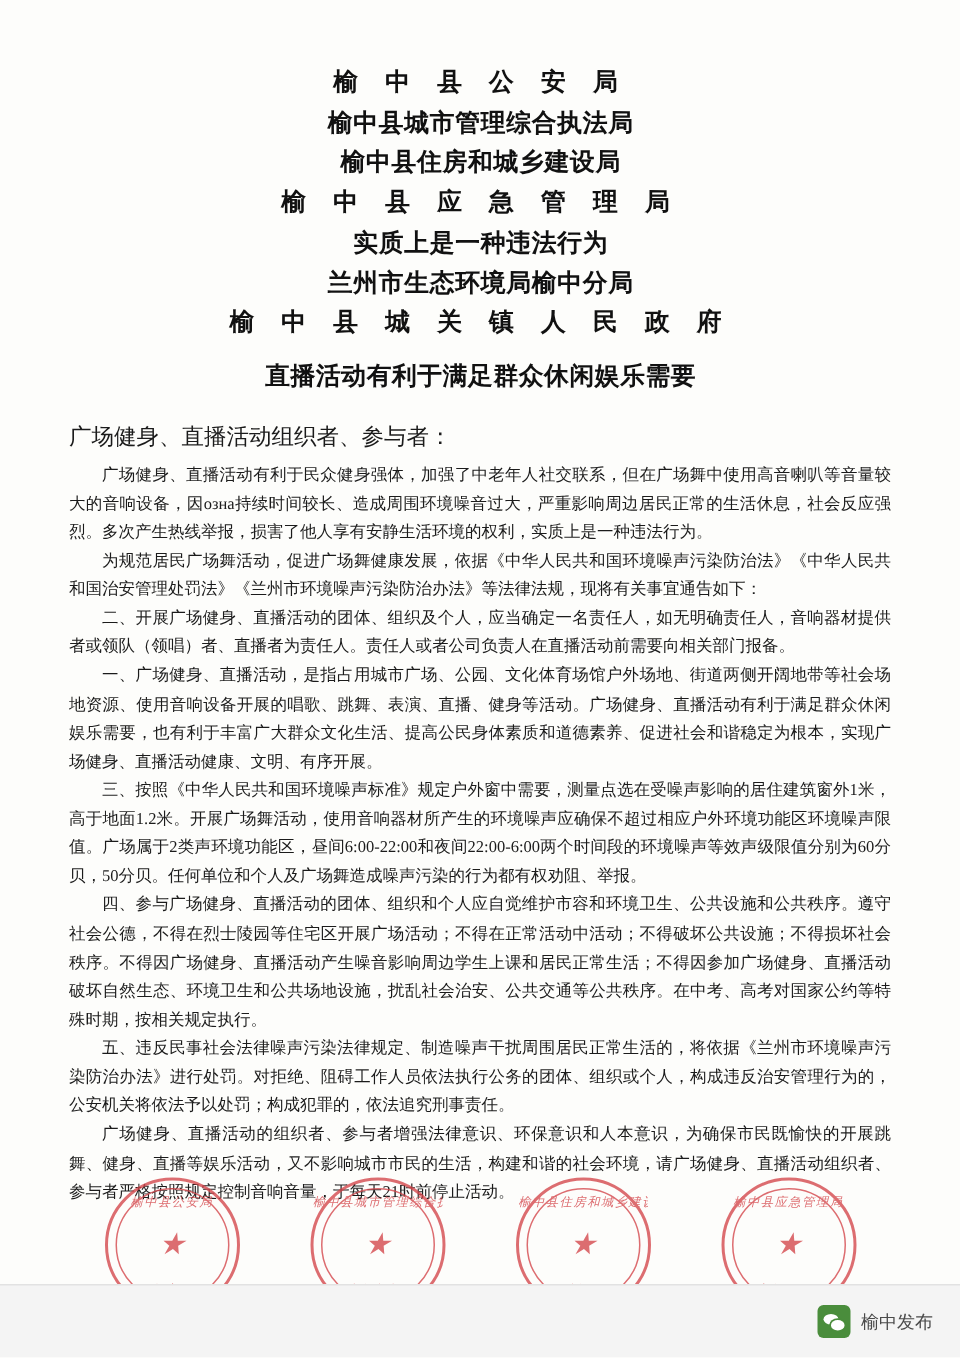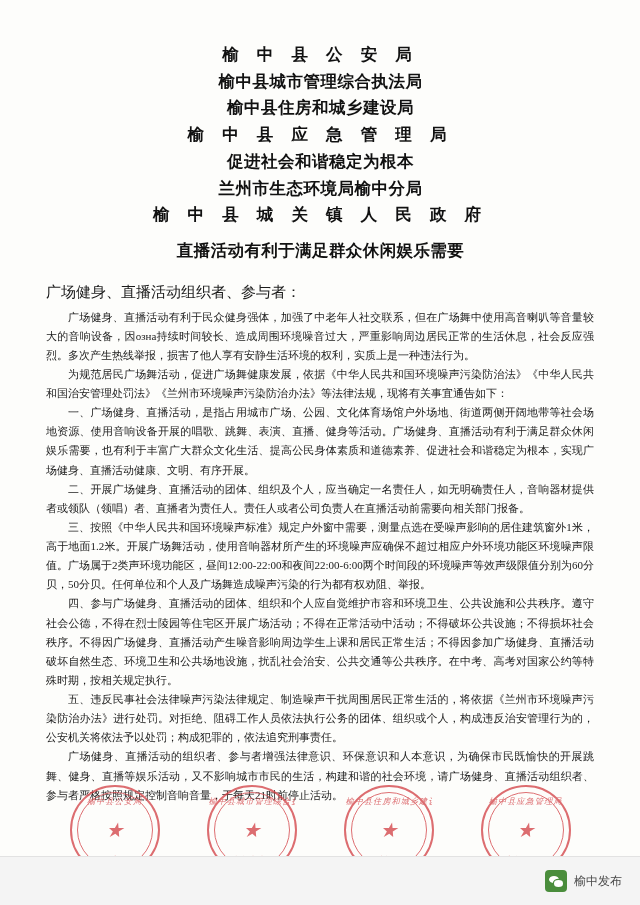--- a/index.html
+++ b/index.html
@@ -198,33 +198,33 @@
 </head>
 <body>
 
 <div class="page">
 
   <div class="header">
     <div class="agency spaced">榆 中 县 公 安 局</div>
     <div class="agency">榆中县城市管理综合执法局</div>
     <div class="agency">榆中县住房和城乡建设局</div>
     <div class="agency spaced">榆 中 县 应 急 管 理 局</div>
-    <div class="agency">促进社会和谐稳定为根本</div>
+    <div class="agency">实质上是一种违法行为</div>
     <div class="agency">兰州市生态环境局榆中分局</div>
     <div class="agency spaced">榆 中 县 城 关 镇 人 民 政 府</div>
     <div class="doc-title">直播活动有利于满足群众休闲娱乐需要</div>
   </div>
 
   <div class="body-wrap">
     <div class="salutation">广场健身、直播活动组织者、参与者：</div>
     <p class="para">广场健身、直播活动有利于民众健身强体，加强了中老年人社交联系，但在广场舞中使用高音喇叭等音量较大的音响设备，因озна持续时间较长、造成周围环境噪音过大，严重影响周边居民正常的生活休息，社会反应强烈。多次产生热线举报，损害了他人享有安静生活环境的权利，实质上是一种违法行为。</p>
     <p class="para">为规范居民广场舞活动，促进广场舞健康发展，依据《中华人民共和国环境噪声污染防治法》《中华人民共和国治安管理处罚法》《兰州市环境噪声污染防治办法》等法律法规，现将有关事宜通告如下：</p>
+    <p class="para">二、开展广场健身、直播活动的团体、组织及个人，应当确定一名责任人，如无明确责任人，音响器材提供者或领队（领唱）者、直播者为责任人。责任人或者公司负责人在直播活动前需要向相关部门报备。</p>
     <p class="para">一、广场健身、直播活动，是指占用城市广场、公园、文化体育场馆户外场地、街道两侧开阔地带等社会场地资源、使用音响设备开展的唱歌、跳舞、表演、直播、健身等活动。广场健身、直播活动有利于满足群众休闲娱乐需要，也有利于丰富广大群众文化生活、提高公民身体素质和道德素养、促进社会和谐稳定为根本，实现广场健身、直播活动健康、文明、有序开展。</p>
-    <p class="para">二、开展广场健身、直播活动的团体、组织及个人，应当确定一名责任人，如无明确责任人，音响器材提供者或领队（领唱）者、直播者为责任人。责任人或者公司负责人在直播活动前需要向相关部门报备。</p>
-    <p class="para">三、按照《中华人民共和国环境噪声标准》规定户外窗中需要，测量点选在受噪声影响的居住建筑窗外1米，高于地面1.2米。开展广场舞活动，使用音响器材所产生的环境噪声应确保不超过相应户外环境功能区环境噪声限值。广场属于2类声环境功能区，昼间12:00-22:00和夜间22:00-6:00两个时间段的环境噪声等效声级限值分别为60分贝，50分贝。任何单位和个人及广场舞造成噪声污染的行为都有权劝阻、举报。</p>
+    <p class="para">三、按照《中华人民共和国环境噪声标准》规定户外窗中需要，测量点选在受噪声影响的居住建筑窗外1米，高于地面1.2米。开展广场舞活动，使用音响器材所产生的环境噪声应确保不超过相应户外环境功能区环境噪声限值。广场属于2类声环境功能区，昼间6:00-22:00和夜间22:00-6:00两个时间段的环境噪声等效声级限值分别为60分贝，50分贝。任何单位和个人及广场舞造成噪声污染的行为都有权劝阻、举报。</p>
     <p class="para">四、参与广场健身、直播活动的团体、组织和个人应自觉维护市容和环境卫生、公共设施和公共秩序。遵守社会公德，不得在烈士陵园等住宅区开展广场活动；不得在正常活动中活动；不得破坏公共设施；不得损坏社会秩序。不得因广场健身、直播活动产生噪音影响周边学生上课和居民正常生活；不得因参加广场健身、直播活动破坏自然生态、环境卫生和公共场地设施，扰乱社会治安、公共交通等公共秩序。在中考、高考对国家公约等特殊时期，按相关规定执行。</p>
     <p class="para">五、违反民事社会法律噪声污染法律规定、制造噪声干扰周围居民正常生活的，将依据《兰州市环境噪声污染防治办法》进行处罚。对拒绝、阻碍工作人员依法执行公务的团体、组织或个人，构成违反治安管理行为的，公安机关将依法予以处罚；构成犯罪的，依法追究刑事责任。</p>
     <p class="para">广场健身、直播活动的组织者、参与者增强法律意识、环保意识和人本意识，为确保市民既愉快的开展跳舞、健身、直播等娱乐活动，又不影响城市市民的生活，构建和谐的社会环境，请广场健身、直播活动组织者、参与者严格按照规定控制音响音量，于每天21时前停止活动。</p>
 
     <div class="seal-area">
 
       <div class="seal-row row1">
         <div class="seal-cell">
           <div class="seal-stamp">
             <div class="seal-text-top">榆中县公安局</div>

